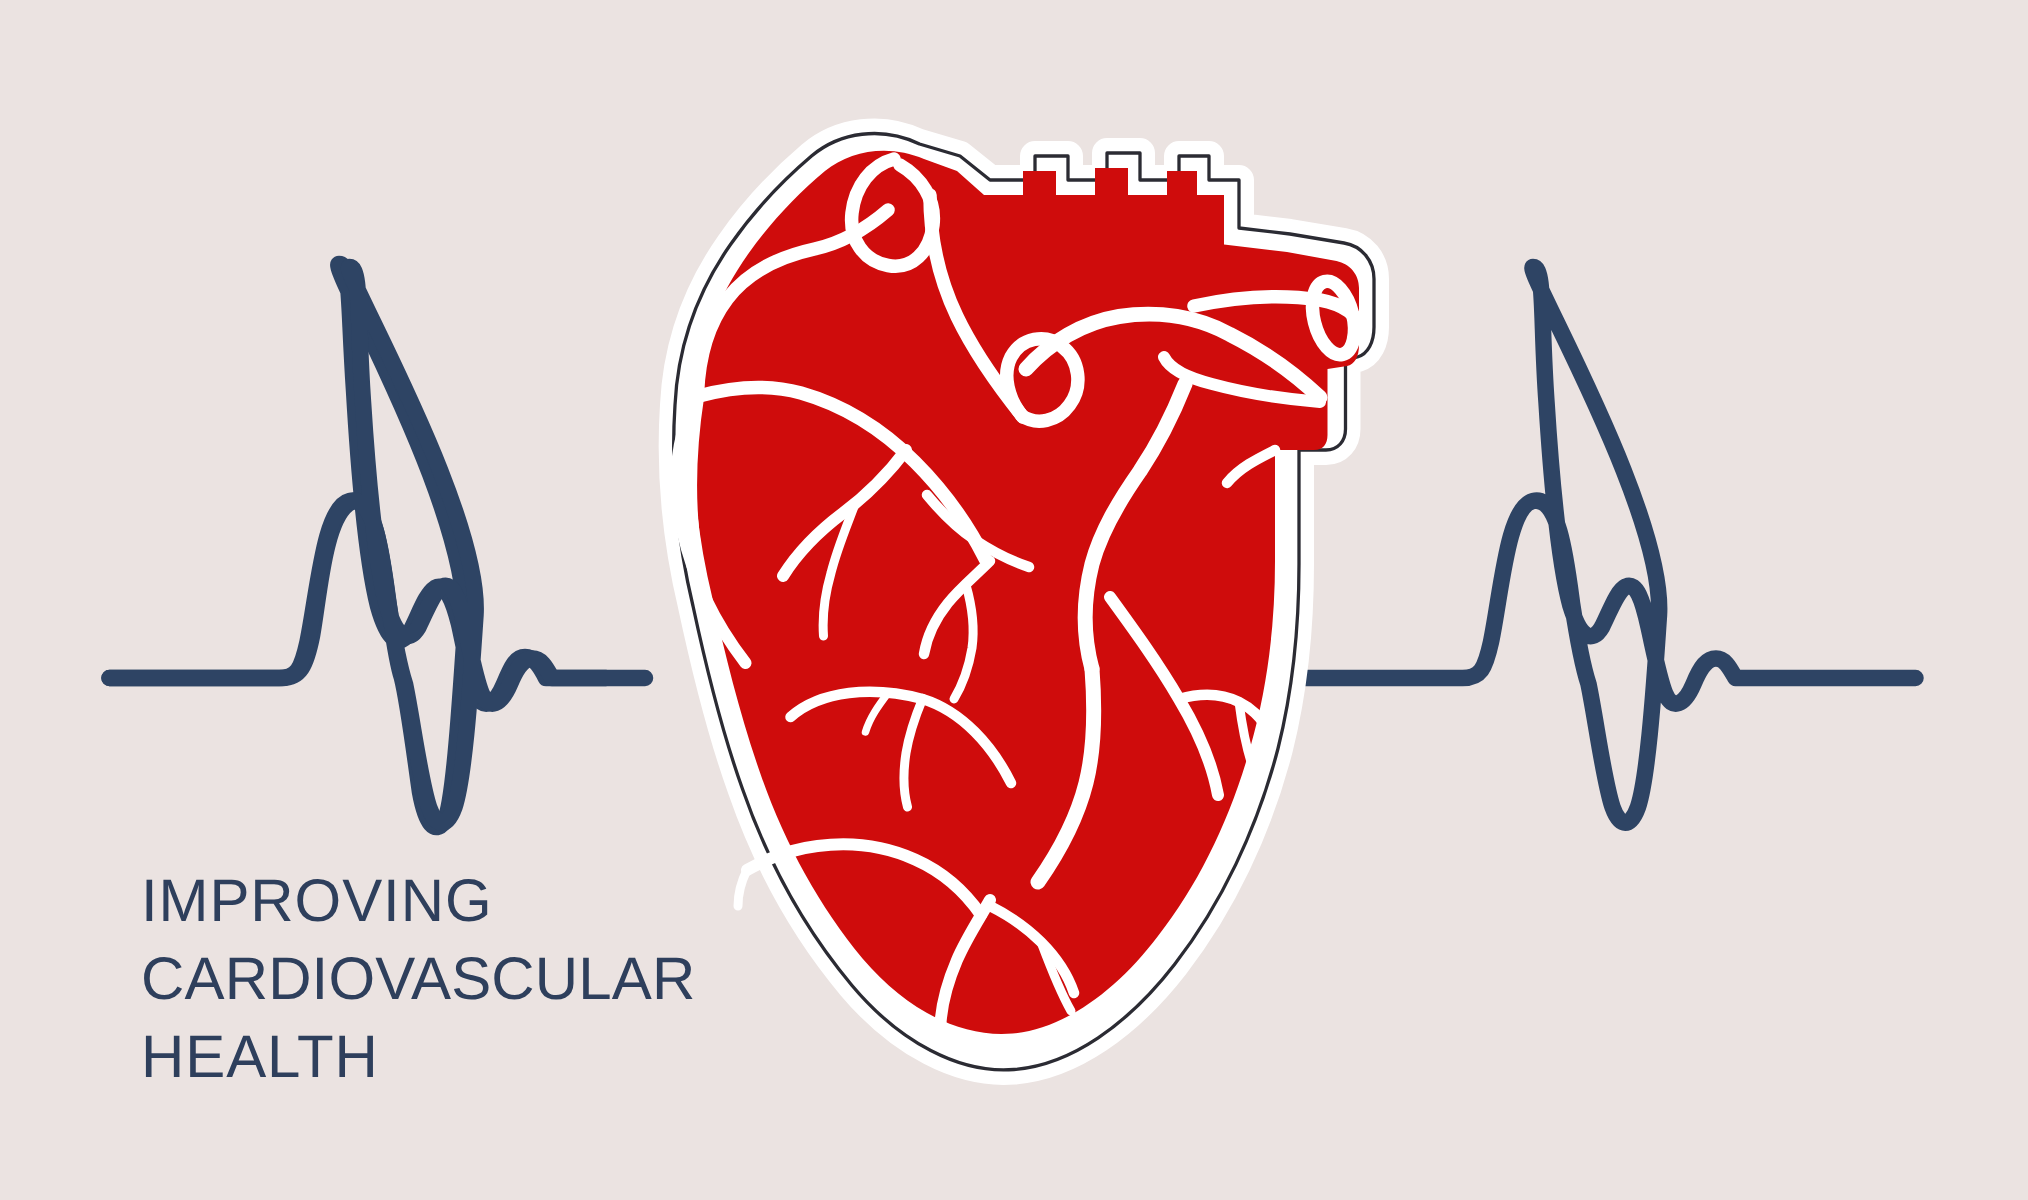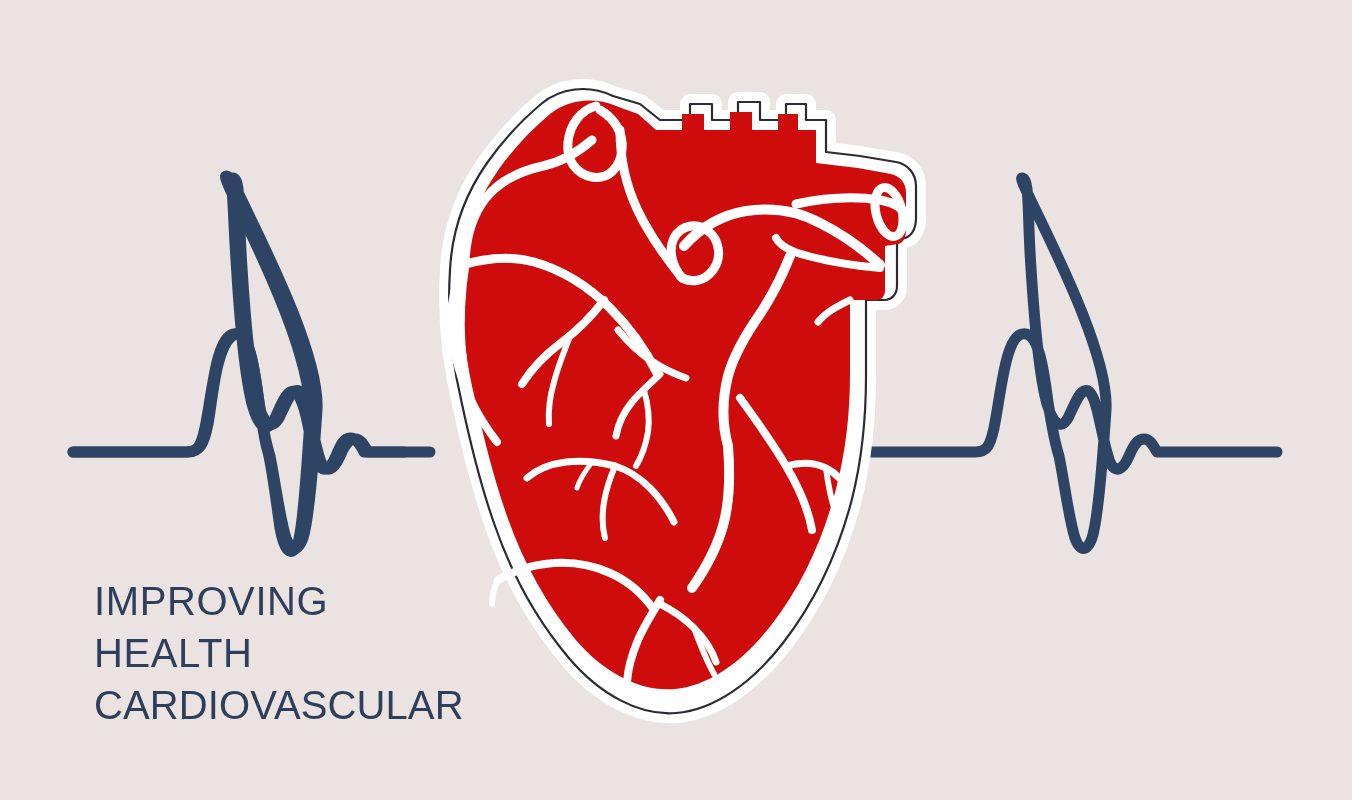--- a/index.html
+++ b/index.html
@@ -336,17 +336,17 @@
                  C 704,638 712,650 716,662" stroke-width="7"></path>
         <path d="M 694,628
                  C 700,644 706,660 714,674" stroke-width="6"></path>
 
       </g>
     </g>
   </svg>
 
   <div class="headline">
     <span class="headline-line l1">IMPROVING</span>
+    <span class="headline-line l2">CARDIOVASCULAR</span>
     <span class="headline-line l3">HEALTH</span>
-    <span class="headline-line l2">CARDIOVASCULAR</span>
   </div>
 
 </div>
 
 </body></html>

